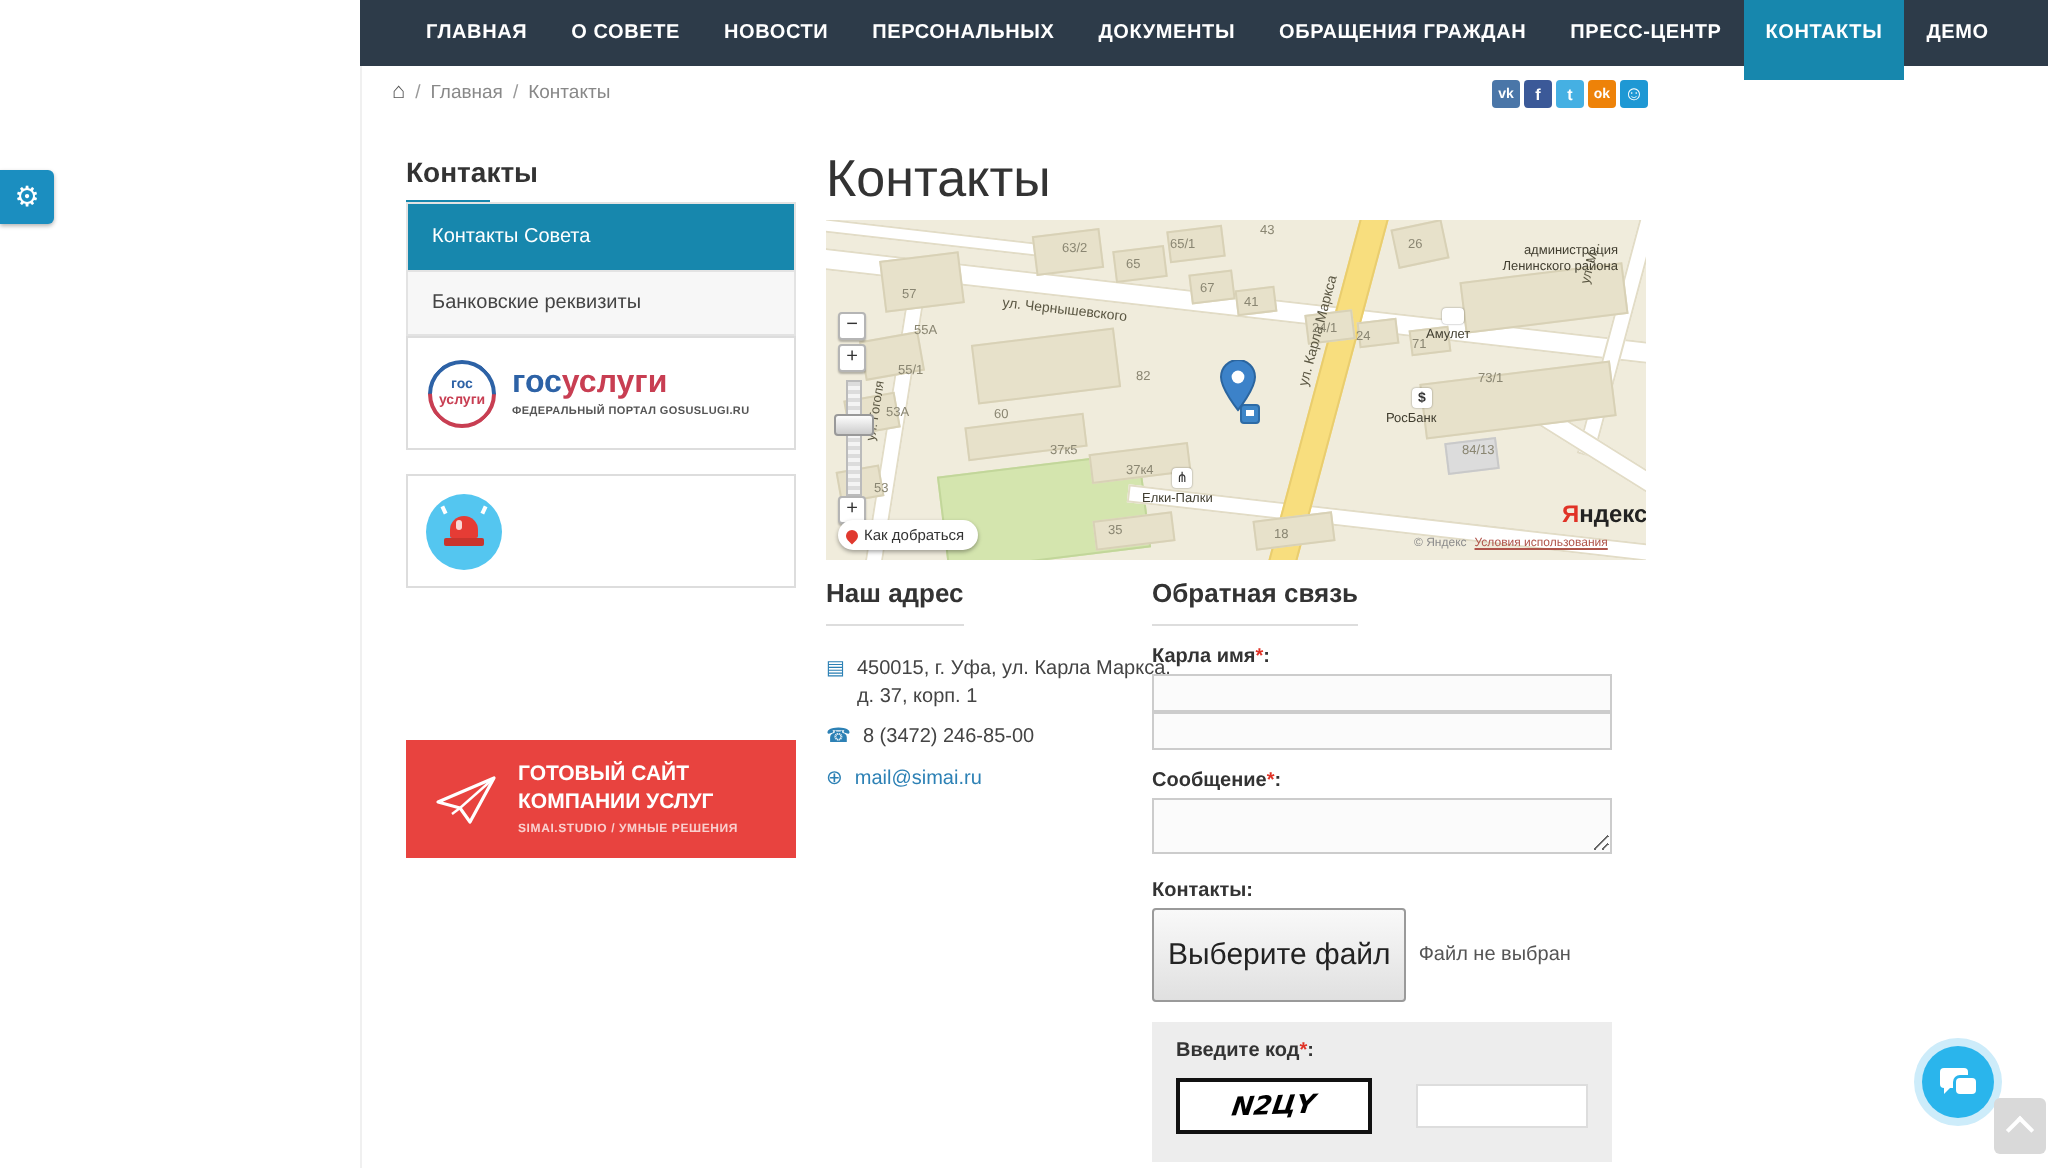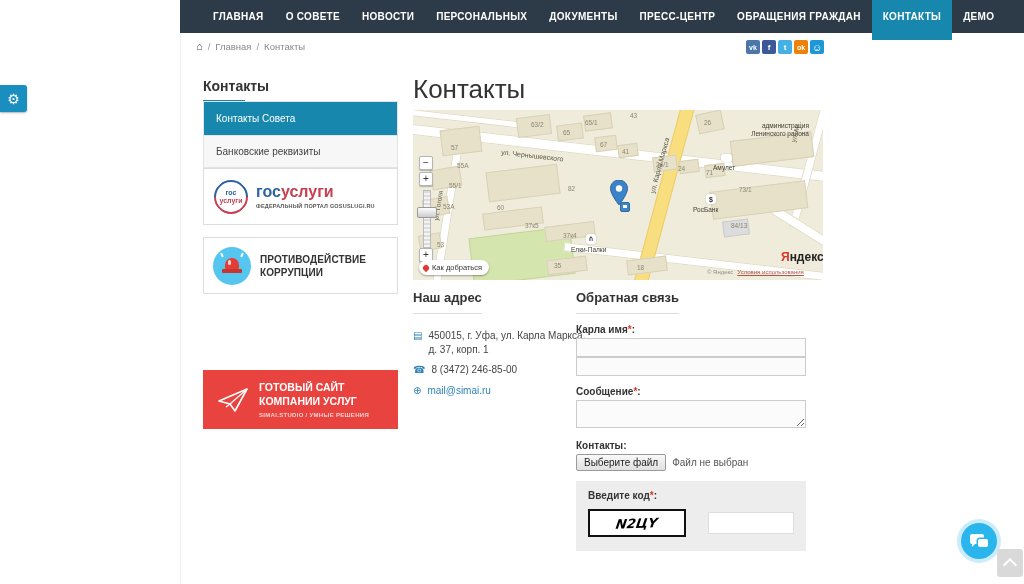--- a/index.html
+++ b/index.html
@@ -115,22 +115,22 @@
   .addr-row{font-size:10px;color:#444;margin-top:7px;display:flex;gap:6px;line-height:1.35;}
   .a-ico{color:#2d81b5;font-size:10px;flex:none;}
   .a-link{color:#2d81b5;cursor:pointer;}
 
   .form{position:absolute;left:576px;top:288px;width:230px;}
   .flabel{font-size:10px;font-weight:bold;margin:10px 0 3px;color:#333;}
   .req{color:#e03226;}
   .finput{width:100%;height:19px;background:#fbfbfb;border:1px solid #ccc;box-sizing:border-box;}
   textarea.finput{height:28px;font-family:"Liberation Sans",sans-serif;}
   .file-row{display:flex;gap:6px;align-items:center;font-size:10px;color:#555;margin-top:3px;}
-  .file-btn{font-size:10px;border:1px solid #9a9a9a;background:linear-gradient(#f9f9f9,#e0e0e0);
-            padding:2px 7px;border-radius:2px;color:#222;cursor:pointer;white-space:nowrap;}
+  .file-btn{font-size:15px;border:1px solid #9a9a9a;background:linear-gradient(#f9f9f9,#e0e0e0);
+            padding:14px 7px;border-radius:2px;color:#222;cursor:pointer;white-space:nowrap;}
   .captcha-panel{background:#ededed;margin-top:10px;padding:9px 12px 14px;box-sizing:border-box;}
   .cap-row{display:flex;gap:22px;margin-top:8px;align-items:center;}
   .cap-img{width:100px;height:24px;background:#fff;border:2px solid #111;display:flex;
            align-items:center;justify-content:center;overflow:hidden;}
   .cap-code{font-family:"DejaVu Sans",sans-serif;font-weight:bold;font-style:italic;font-size:13px;
             transform:skewX(-10deg) rotate(-2deg);letter-spacing:0;color:#000;}
   .cap-input{width:86px;height:22px;background:#fff;border:1px solid #ddd;box-sizing:border-box;}
 
   
   .chat-btn{position:absolute;left:961px;top:523px;width:36px;height:36px;border-radius:50%;background:#2ab5ec;
@@ -148,22 +148,22 @@
 
 <div id="app">
   <div class="edge"></div>
 
   <div class="topbar">
     <span class="nav-item">ГЛАВНАЯ</span>
     <span class="nav-item">О СОВЕТЕ</span>
     <span class="nav-item">НОВОСТИ</span>
     <span class="nav-item">ПЕРСОНАЛЬНЫХ</span>
     <span class="nav-item">ДОКУМЕНТЫ</span>
+    <span class="nav-item">ОБРАЩЕНИЯ ГРАЖДАН</span>
     <span class="nav-item">ПРЕСС-ЦЕНТР</span>
-    <span class="nav-item">ОБРАЩЕНИЯ ГРАЖДАН</span>
     <span class="nav-item active">КОНТАКТЫ</span>
     <span class="nav-item">ДЕМО</span>
   </div>
 
   <div class="breadcrumb">
     <span class="home">⌂</span>
     <span>/</span>
     <span class="crumb">Главная</span>
     <span>/</span>
     <span class="crumb">Контакты</span>
@@ -203,24 +203,20 @@
     </div>
   </div>
 
   <div class="banner" id="banner-corr">
     <div class="banner-circle">
       <div class="siren-ray1"></div>
         <div class="siren-ray2"></div>
       <div class="siren-dome"></div>
         <div class="siren-base"></div>
         <div class="siren-shine"></div>
-    </div>
-    <div class="banner-text">
-      <div>ПРОТИВОДЕЙСТВИЕ</div>
-      <div>КОРРУПЦИИ</div>
     </div>
   </div>
 
 
   <div class="banner" id="banner-promo">
     <svg class="promo-plane" width="32" height="26" viewBox="0 0 32 26">
       <path d="M2 14 L30 2 L18 24 L13 17 Z" fill="none" stroke="#fff" stroke-width="1.6" stroke-linejoin="round"></path>
       <path d="M13 17 L30 2" fill="none" stroke="#fff" stroke-width="1.2"></path>
       <path d="M9 20 L13 17" fill="none" stroke="#fff" stroke-width="1.2"></path>
     </svg>

